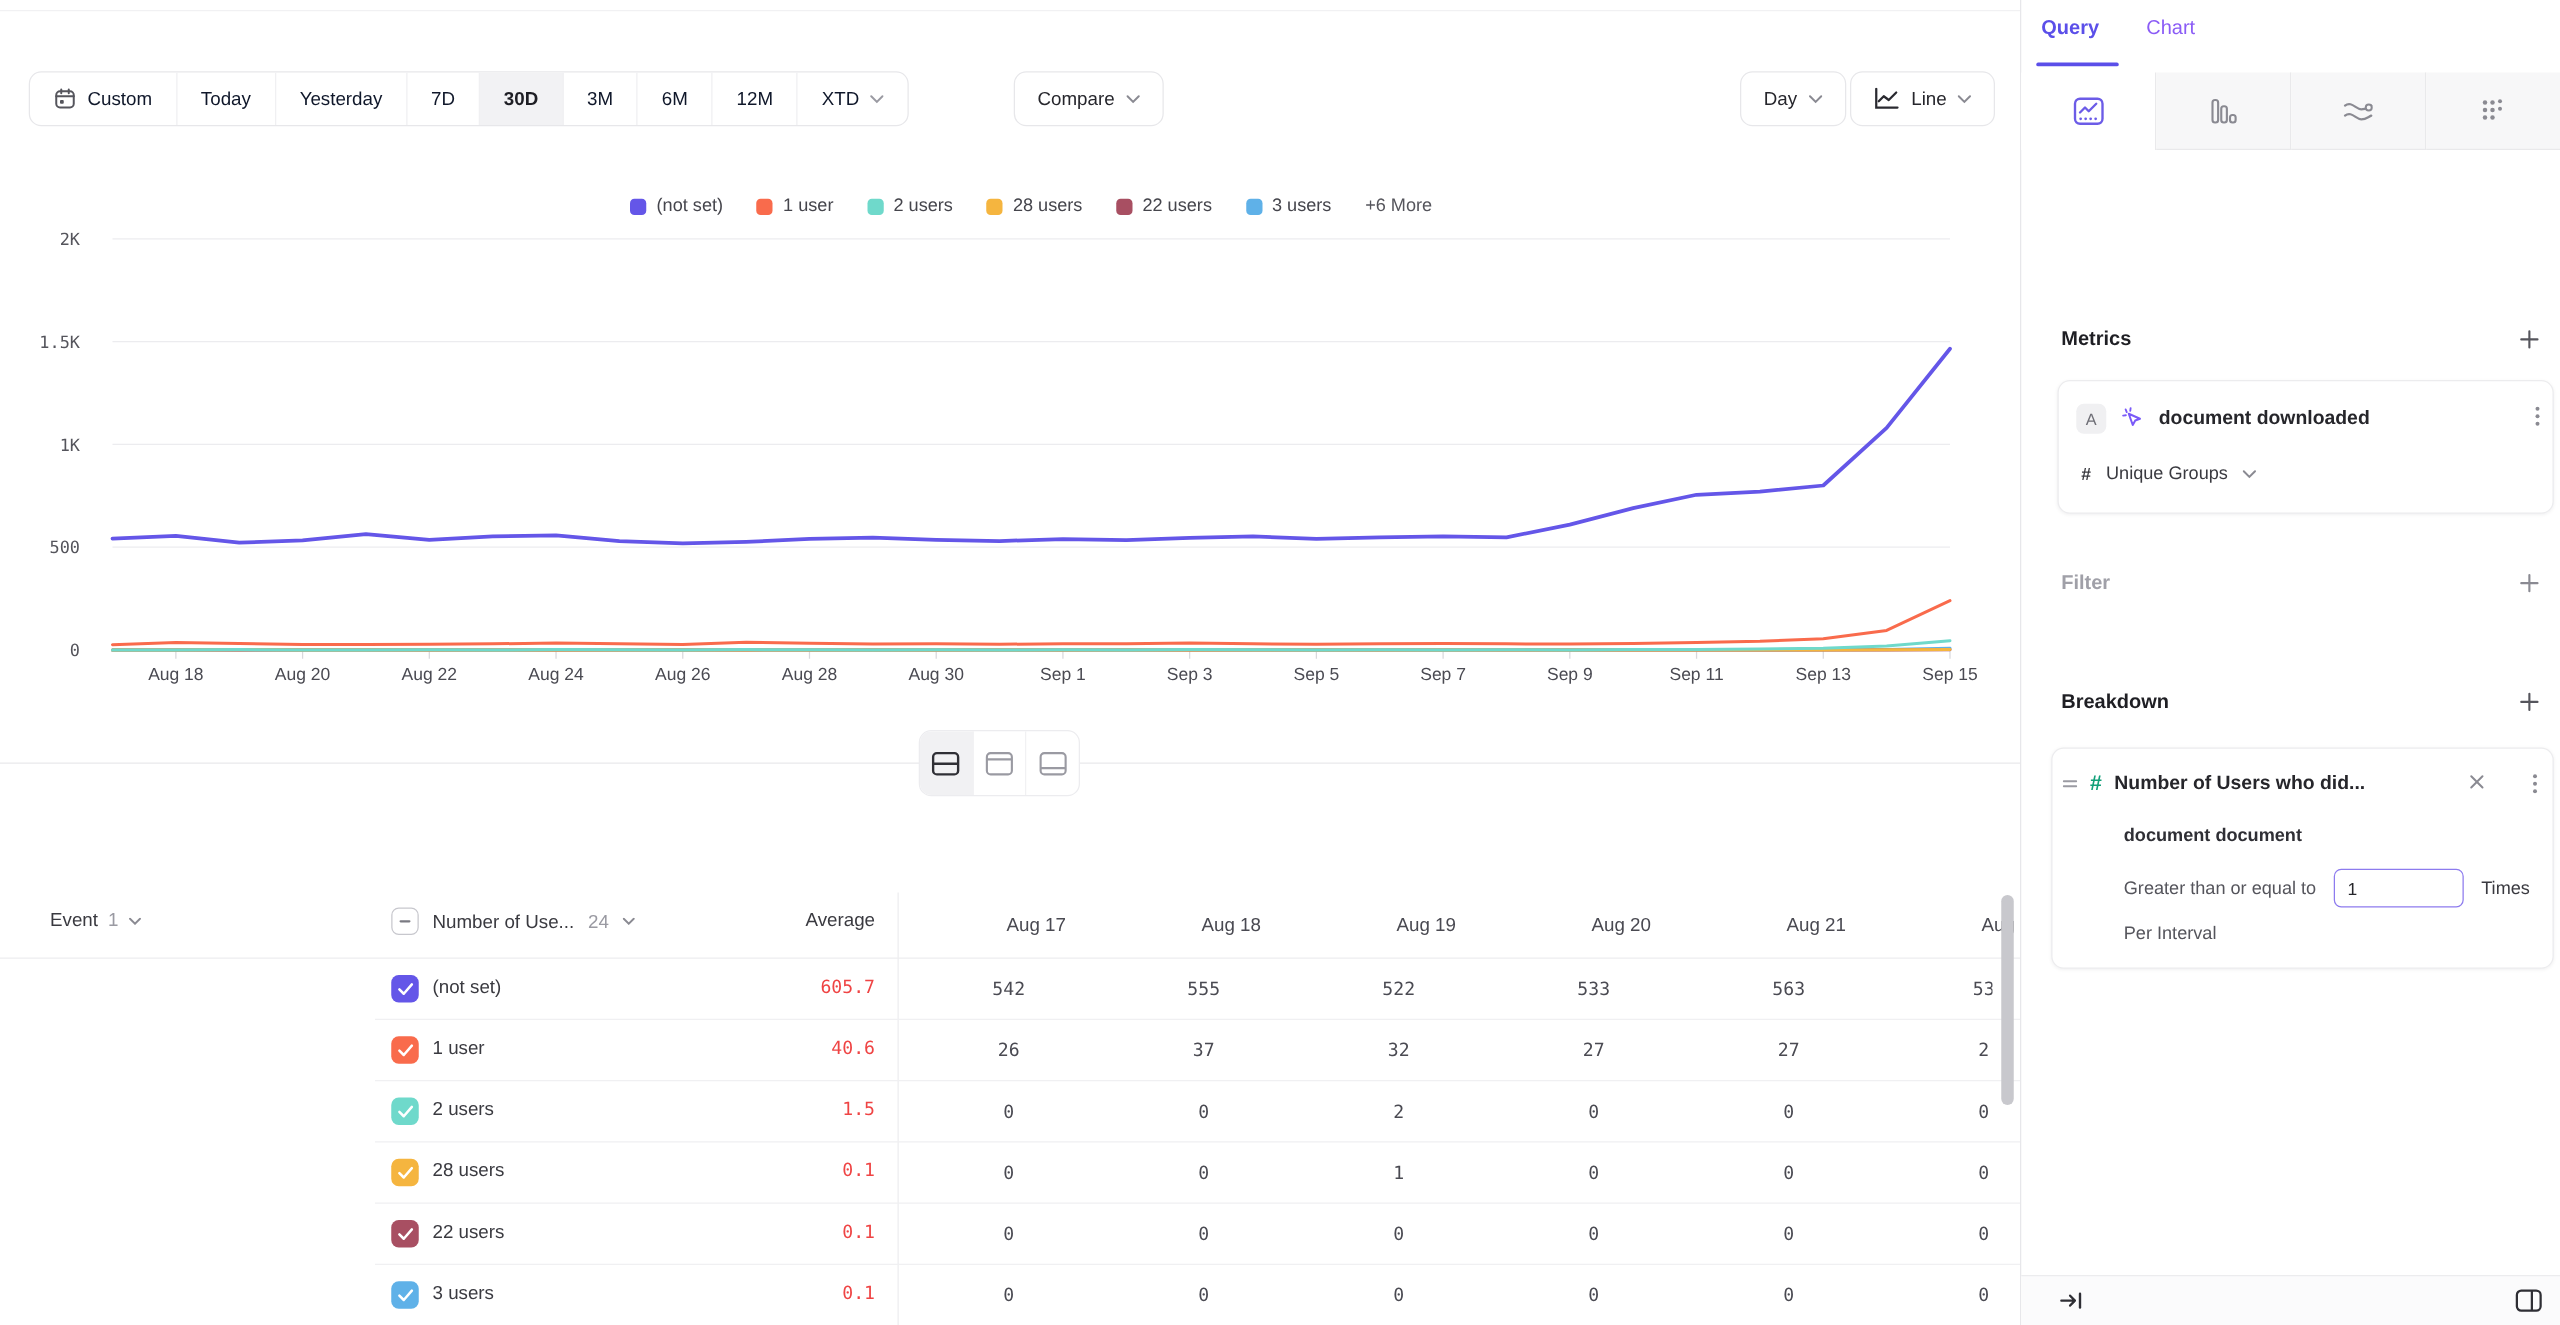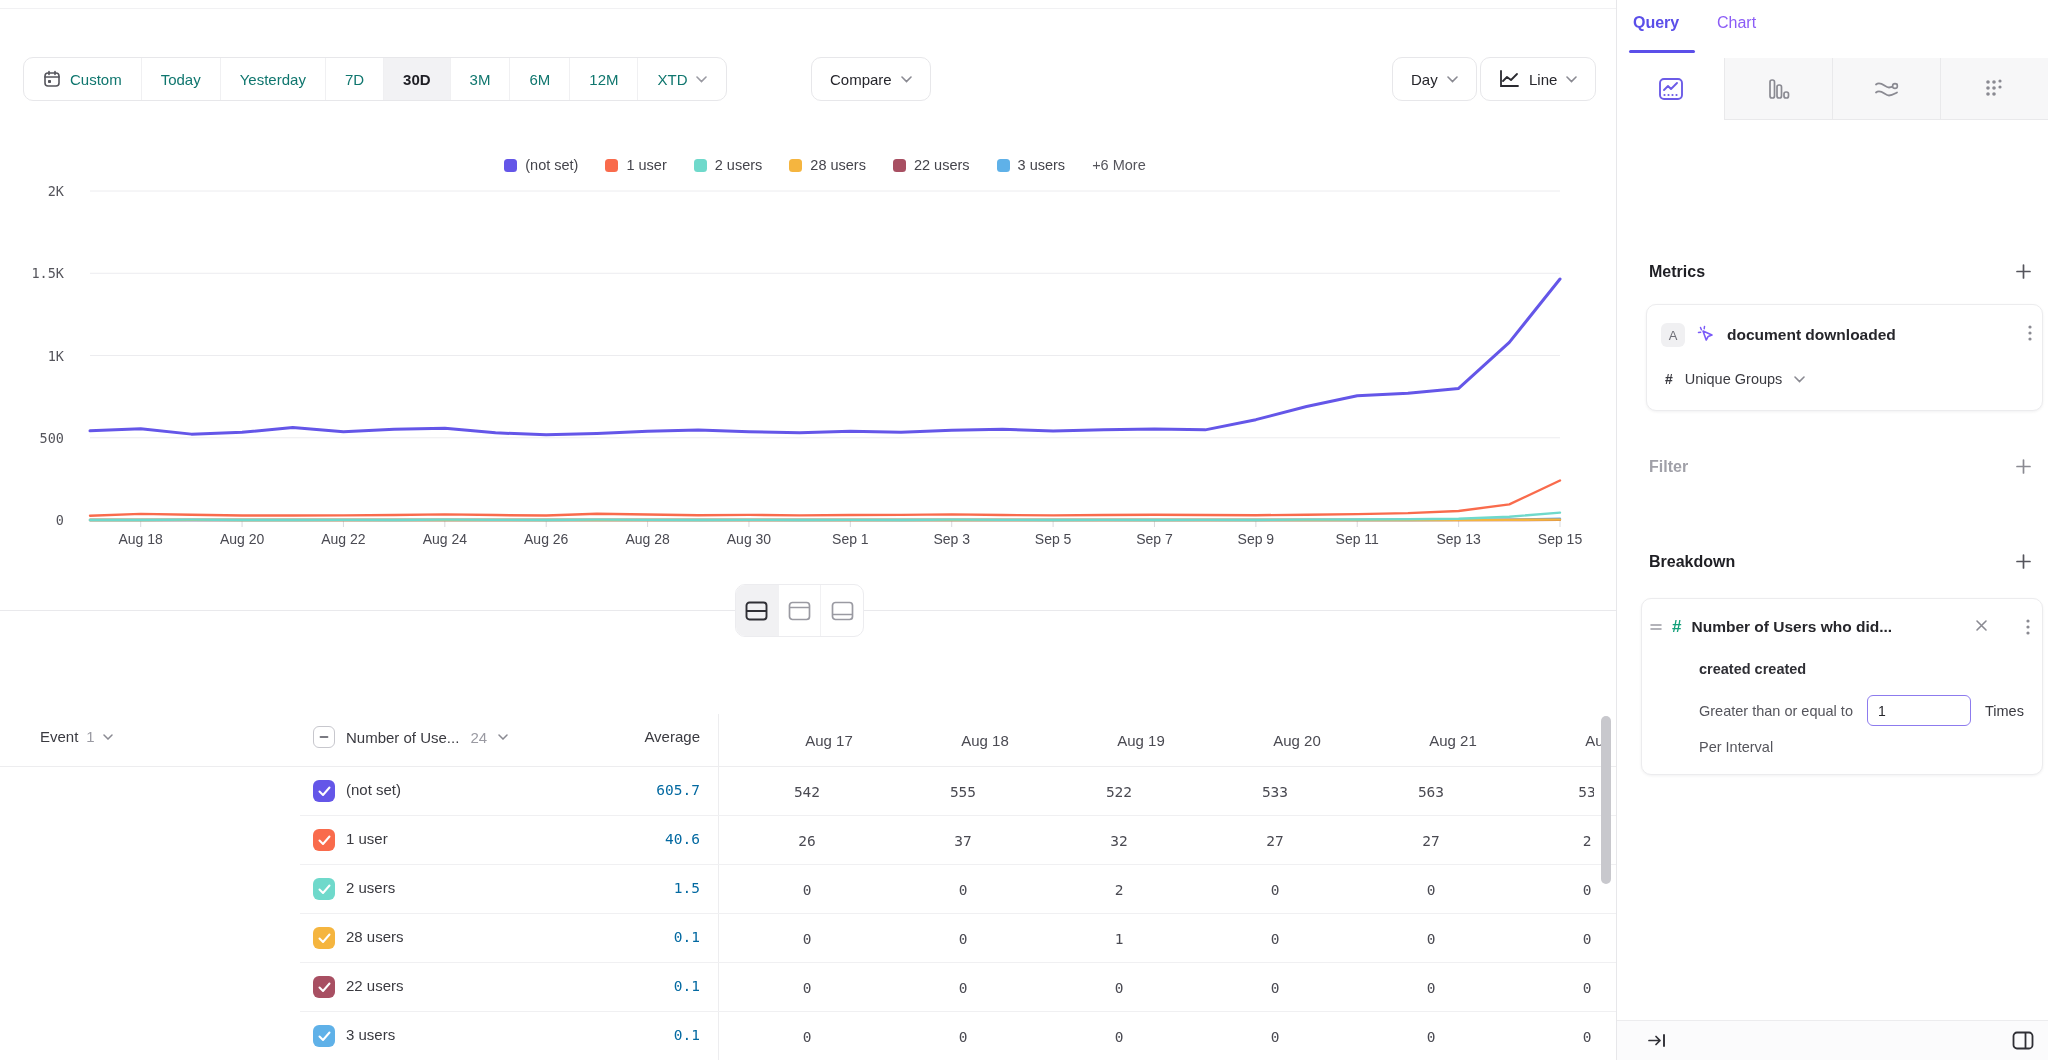--- a/index.html
+++ b/index.html
@@ -3,21 +3,21 @@
 <meta charset="utf-8">
 <style>
   html,body{margin:0;padding:0;background:#fff;}
   body{font-family:"Liberation Sans",sans-serif;color:#2a2a30;}
   #app{position:relative;width:2048px;height:1060px;background:#fff;overflow:hidden;}
   .hairline-top{position:absolute;left:0;top:8px;width:2048px;height:1px;background:#F1F1F3;}
 
   
   .daterange{position:absolute;left:23px;top:57px;height:44px;display:flex;align-items:stretch;
     border:1px solid #E7E7EA;border-radius:10px;background:#fff;box-sizing:border-box;overflow:hidden;}
-  .dr-btn{display:flex;align-items:center;gap:9px;padding:0 19px;font-size:15px;color:#0f766e;
+  .dr-btn{display:flex;align-items:center;gap:9px;padding:0 19px;font-size:15px;color:#0f172a;
     border-right:1px solid #F0F0F2;cursor:pointer;white-space:nowrap;}
   .dr-btn:last-child{border-right:none;}
   .dr-btn.active{background:#F2F2F4;color:#1E1E24;font-weight:700;}
   .pill-btn{position:absolute;height:44px;display:flex;align-items:center;gap:9px;padding:0 18px;
     border:1px solid #E7E7EA;border-radius:10px;background:#fff;font-size:15px;color:#26262C;box-sizing:border-box;margin-left:40px;}
   .chev{display:inline-block;}
 
   
   .legend{position:absolute;left:90px;top:157px;width:1470px;display:flex;justify-content:center;
     align-items:center;gap:27px;font-size:14.5px;color:#45454C;}
@@ -56,21 +56,21 @@
   .event-cell{position:absolute;left:0;top:767px;width:295px;height:293px;background:#F1F1F3;box-sizing:border-box;
     padding:14px 14px 0 40px;font-size:15px;color:#55555C;white-space:nowrap;overflow:hidden;}
   #rows{position:absolute;left:0;top:767px;width:1616px;height:293px;overflow:hidden;}
   .row{position:absolute;left:300px;width:1316px;height:49px;border-bottom:1px solid #F0F0F2;box-sizing:border-box;}
   .cb{width:22px;height:22px;border-radius:6px;display:flex;align-items:center;justify-content:center;}
   .cb-h{width:22px;height:22px;border-radius:6px;border:1.5px solid #C7C7CD;background:#fff;box-sizing:border-box;
     display:flex;align-items:center;justify-content:center;}
   .row .cb{position:absolute;left:13px;top:13px;}
   .row-name{position:absolute;left:46px;top:14px;font-size:15px;color:#3A3A40;}
   .mono{font-family:"DejaVu Sans Mono",monospace;}
-  .row-avg{position:absolute;left:260px;top:15px;width:140px;text-align:right;font-size:14.5px;color:#0369a1;}
+  .row-avg{position:absolute;left:260px;top:15px;width:140px;text-align:right;font-size:14.5px;color:#ef4444;}
   .row-vals{position:absolute;left:429px;top:0;width:865px;height:49px;display:flex;overflow:hidden;align-items:center;}
   .rv-cell{width:156px;flex:0 0 156px;display:flex;align-items:center;justify-content:center;
     font-size:14.5px;color:#4A4A52;}
   .scrollthumb{position:absolute;left:1601px;top:716px;width:10px;height:168px;background:#C8C8CD;border-radius:5px;}
 
   
   .panel{position:absolute;left:1616px;top:0;width:432px;height:1060px;background:#fff;
     border-left:1px solid #E7E7EA;box-sizing:border-box;}
   .tab{position:absolute;top:14px;font-size:16px;cursor:pointer;}
   .tab-query{left:16px;color:#5B4FE9;font-weight:700;}
@@ -527,21 +527,21 @@
       </div>
       <div class="bd-kebab">
         <svg width="4" height="16" viewBox="0 0 4 16">
             <g fill="#8A8A92">
               <circle cx="2" cy="2" r="1.6"></circle>
               <circle cx="2" cy="8" r="1.6"></circle>
               <circle cx="2" cy="14" r="1.6"></circle>
             </g>
           </svg>
       </div>
-      <div class="bd-event">created created</div>
+      <div class="bd-event">document document</div>
       <div class="bd-cond">
         <span>Greater than or equal to</span>
         <input class="bd-input" type="text" value="1" style="">
         <span class="bd-times">Times</span>
       </div>
       <div class="bd-interval">Per Interval</div>
     </div>
 
     <div class="panel-bottom">
       <span style="display:flex;">

